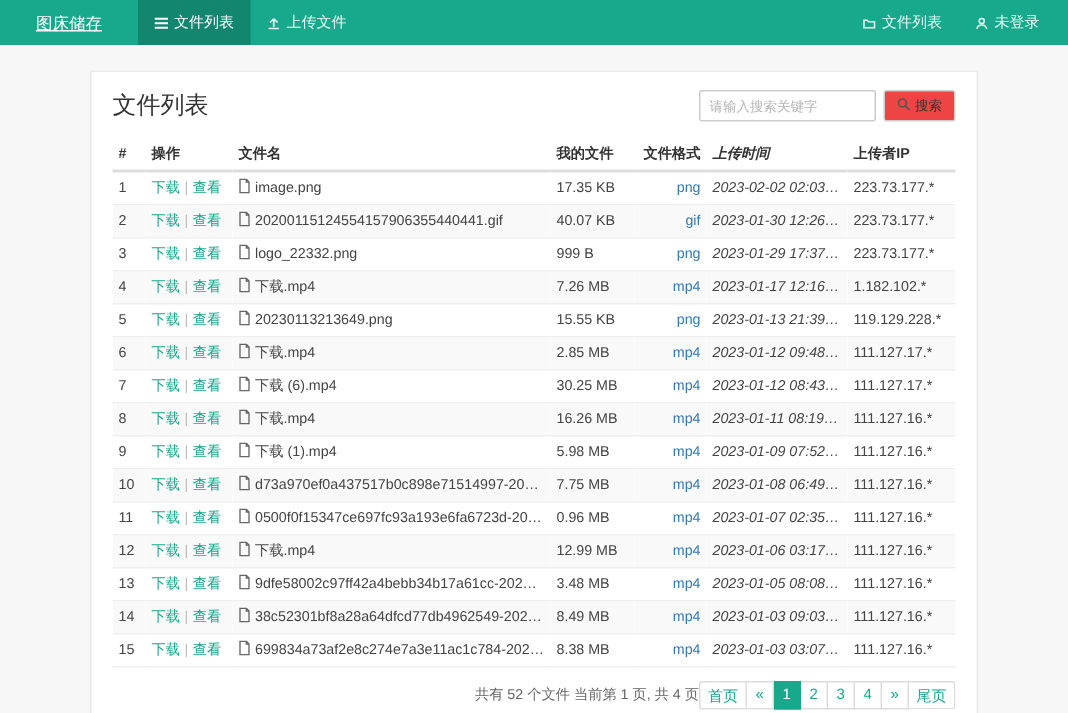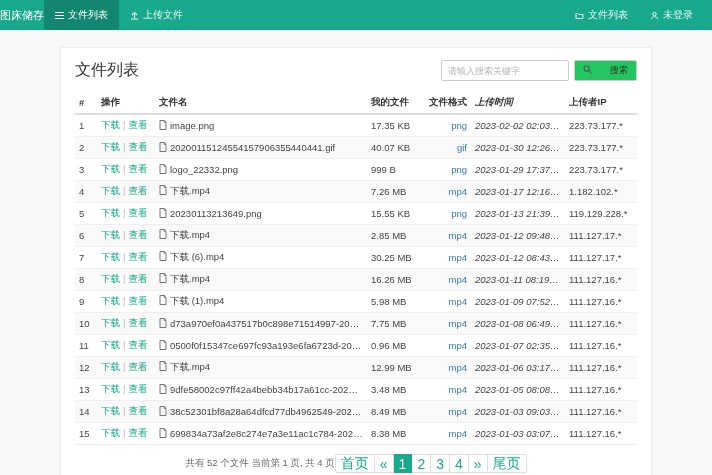--- a/index.html
+++ b/index.html
@@ -13,25 +13,26 @@
   }
   
   .navbar {
     height: 30px;
     background: #18a98c;
     display: flex;
     align-items: stretch;
     color: #fff;
   }
   .brand {
-    padding: 0 0;
+    padding: 0 24px;
     display: flex;
     align-items: center;
     font-size: 11px;
     cursor: pointer;
+    text-decoration: underline;
   }
   .nav-left { display: flex; align-items: stretch; }
   .nav-item {
     display: flex;
     align-items: center;
     gap: 4px;
     padding: 0 11px;
     font-size: 10px;
     color: #eafaf5;
     cursor: pointer;
@@ -50,43 +51,43 @@
     padding: 12px 14px 10px 14px;
   }
   .card-header {
     display: flex;
     align-items: center;
     justify-content: space-between;
   }
   .page-title { font-size: 16px; font-weight: normal; color: #333; }
   .search-group { display: flex; align-items: center; gap: 5px; }
   .search-input {
-    width: 128px;
+    width: 118px;
     height: 21px;
     border: 1px solid #ccc;
     border-radius: 2px;
     padding: 0 6px;
     font-size: 9px;
     font-family: inherit;
     color: #333;
     outline: none;
   }
   .search-input::placeholder { color: #b5b5b5; }
   .search-btn {
     height: 21px;
     padding: 0 8px;
-    background: #22c55e;
+    background: #ef4444;
     border: 1px solid #ccc;
     border-radius: 2px;
     font-size: 9px;
     font-family: inherit;
     color: #333;
     display: inline-flex;
     align-items: center;
-    gap: 18px;
+    gap: 3px;
     cursor: pointer;
   }
   
   table {
     width: 100%;
     border-collapse: collapse;
     margin-top: 11px;
     font-size: 9.5px;
     table-layout: fixed;
   }
@@ -116,38 +117,38 @@
   .col-ip   { width: 72px; }
   a { text-decoration: none; }
   a.action-link { color: #18a98c; }
   .sep { color: #bbb; margin: 0 3px; }
   .file-icon { display: inline-block; vertical-align: -1px; margin-right: 3px; }
   a.format-link { color: #337ab7; }
   
   .card-footer {
     display: flex;
     align-items: center;
-    justify-content: center;
+    justify-content: flex-end;
     margin-top: 9px;
     color: #666;
     font-size: 9.5px;
   }
   .pagination { display: flex; }
   .page-btn {
     min-width: 18px;
     height: 19px;
     padding: 0 5px;
     display: inline-flex;
     align-items: center;
     justify-content: center;
     border: 1px solid #ddd;
     border-left-width: 0;
     background: #fff;
     color: #18a98c;
-    font-size: 14px;
+    font-size: 10px;
     cursor: pointer;
   }
   .page-btn:first-child { border-left-width: 1px; border-radius: 2px 0 0 2px; }
   .page-btn:last-child { border-radius: 0 2px 2px 0; }
   .page-btn.active { background: #18a98c; border-color: #18a98c; color: #fff; }
 </style>
 </head>
 <body>
 
 <nav class="navbar">

